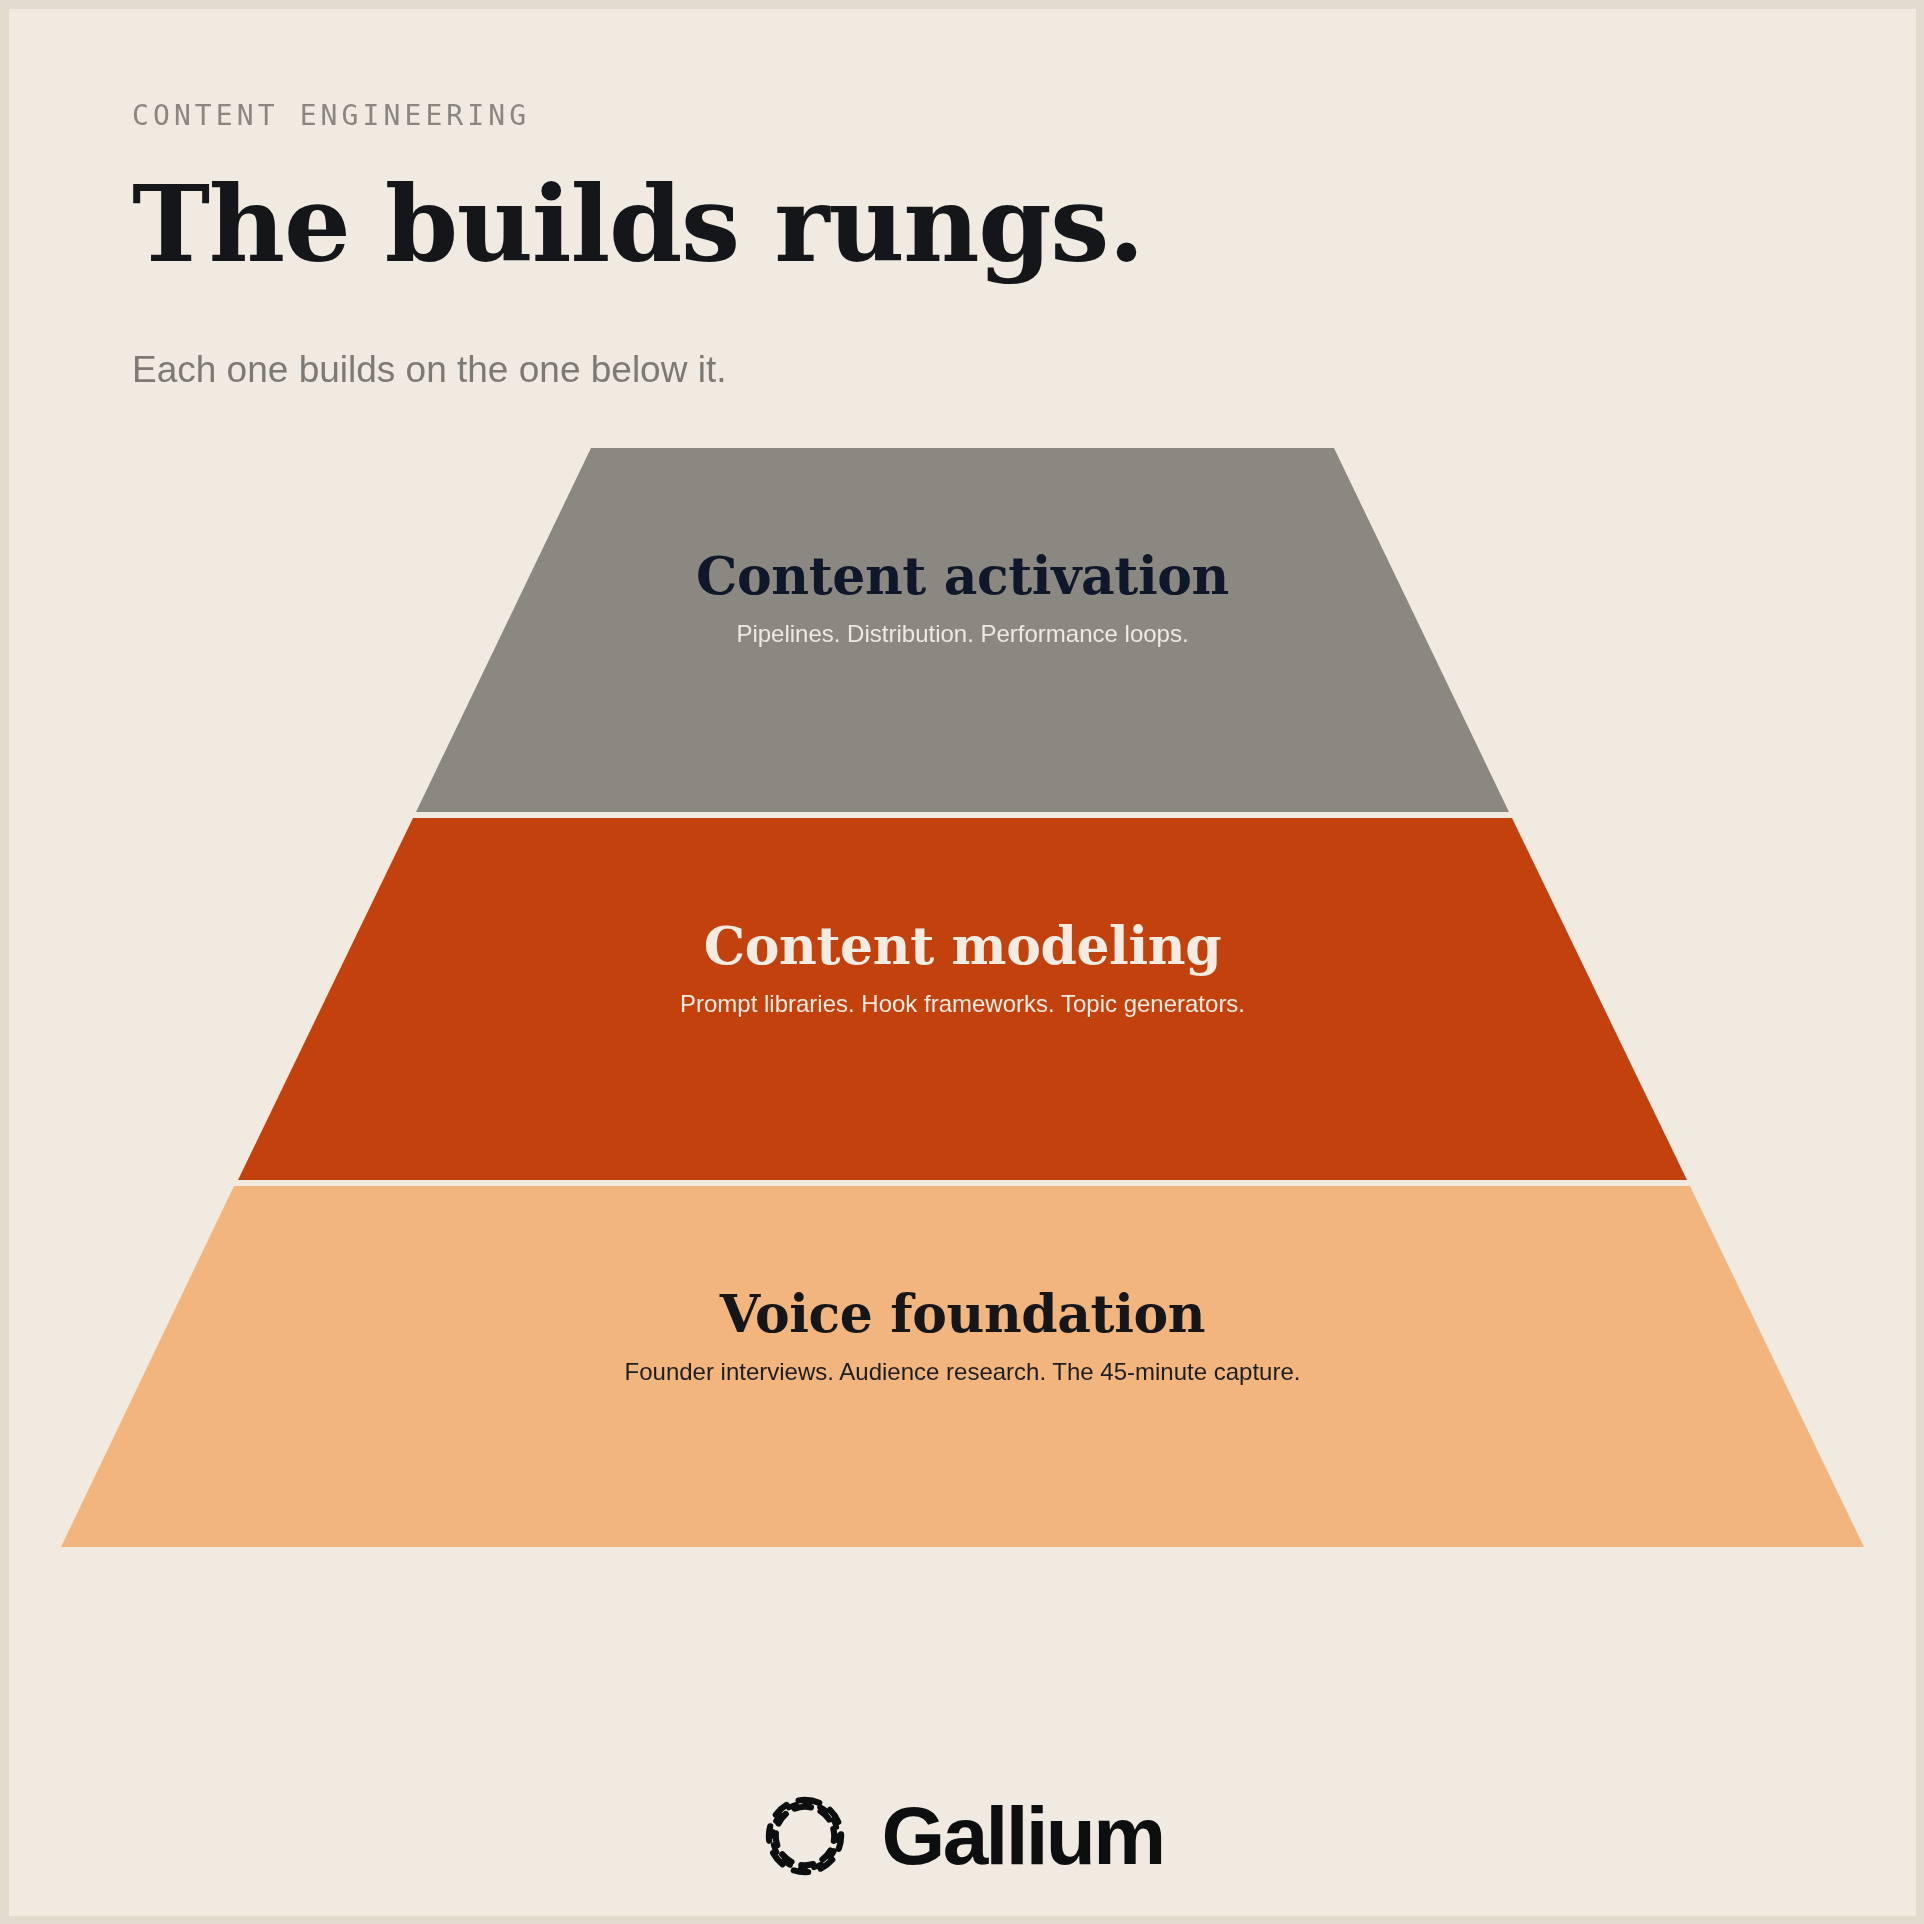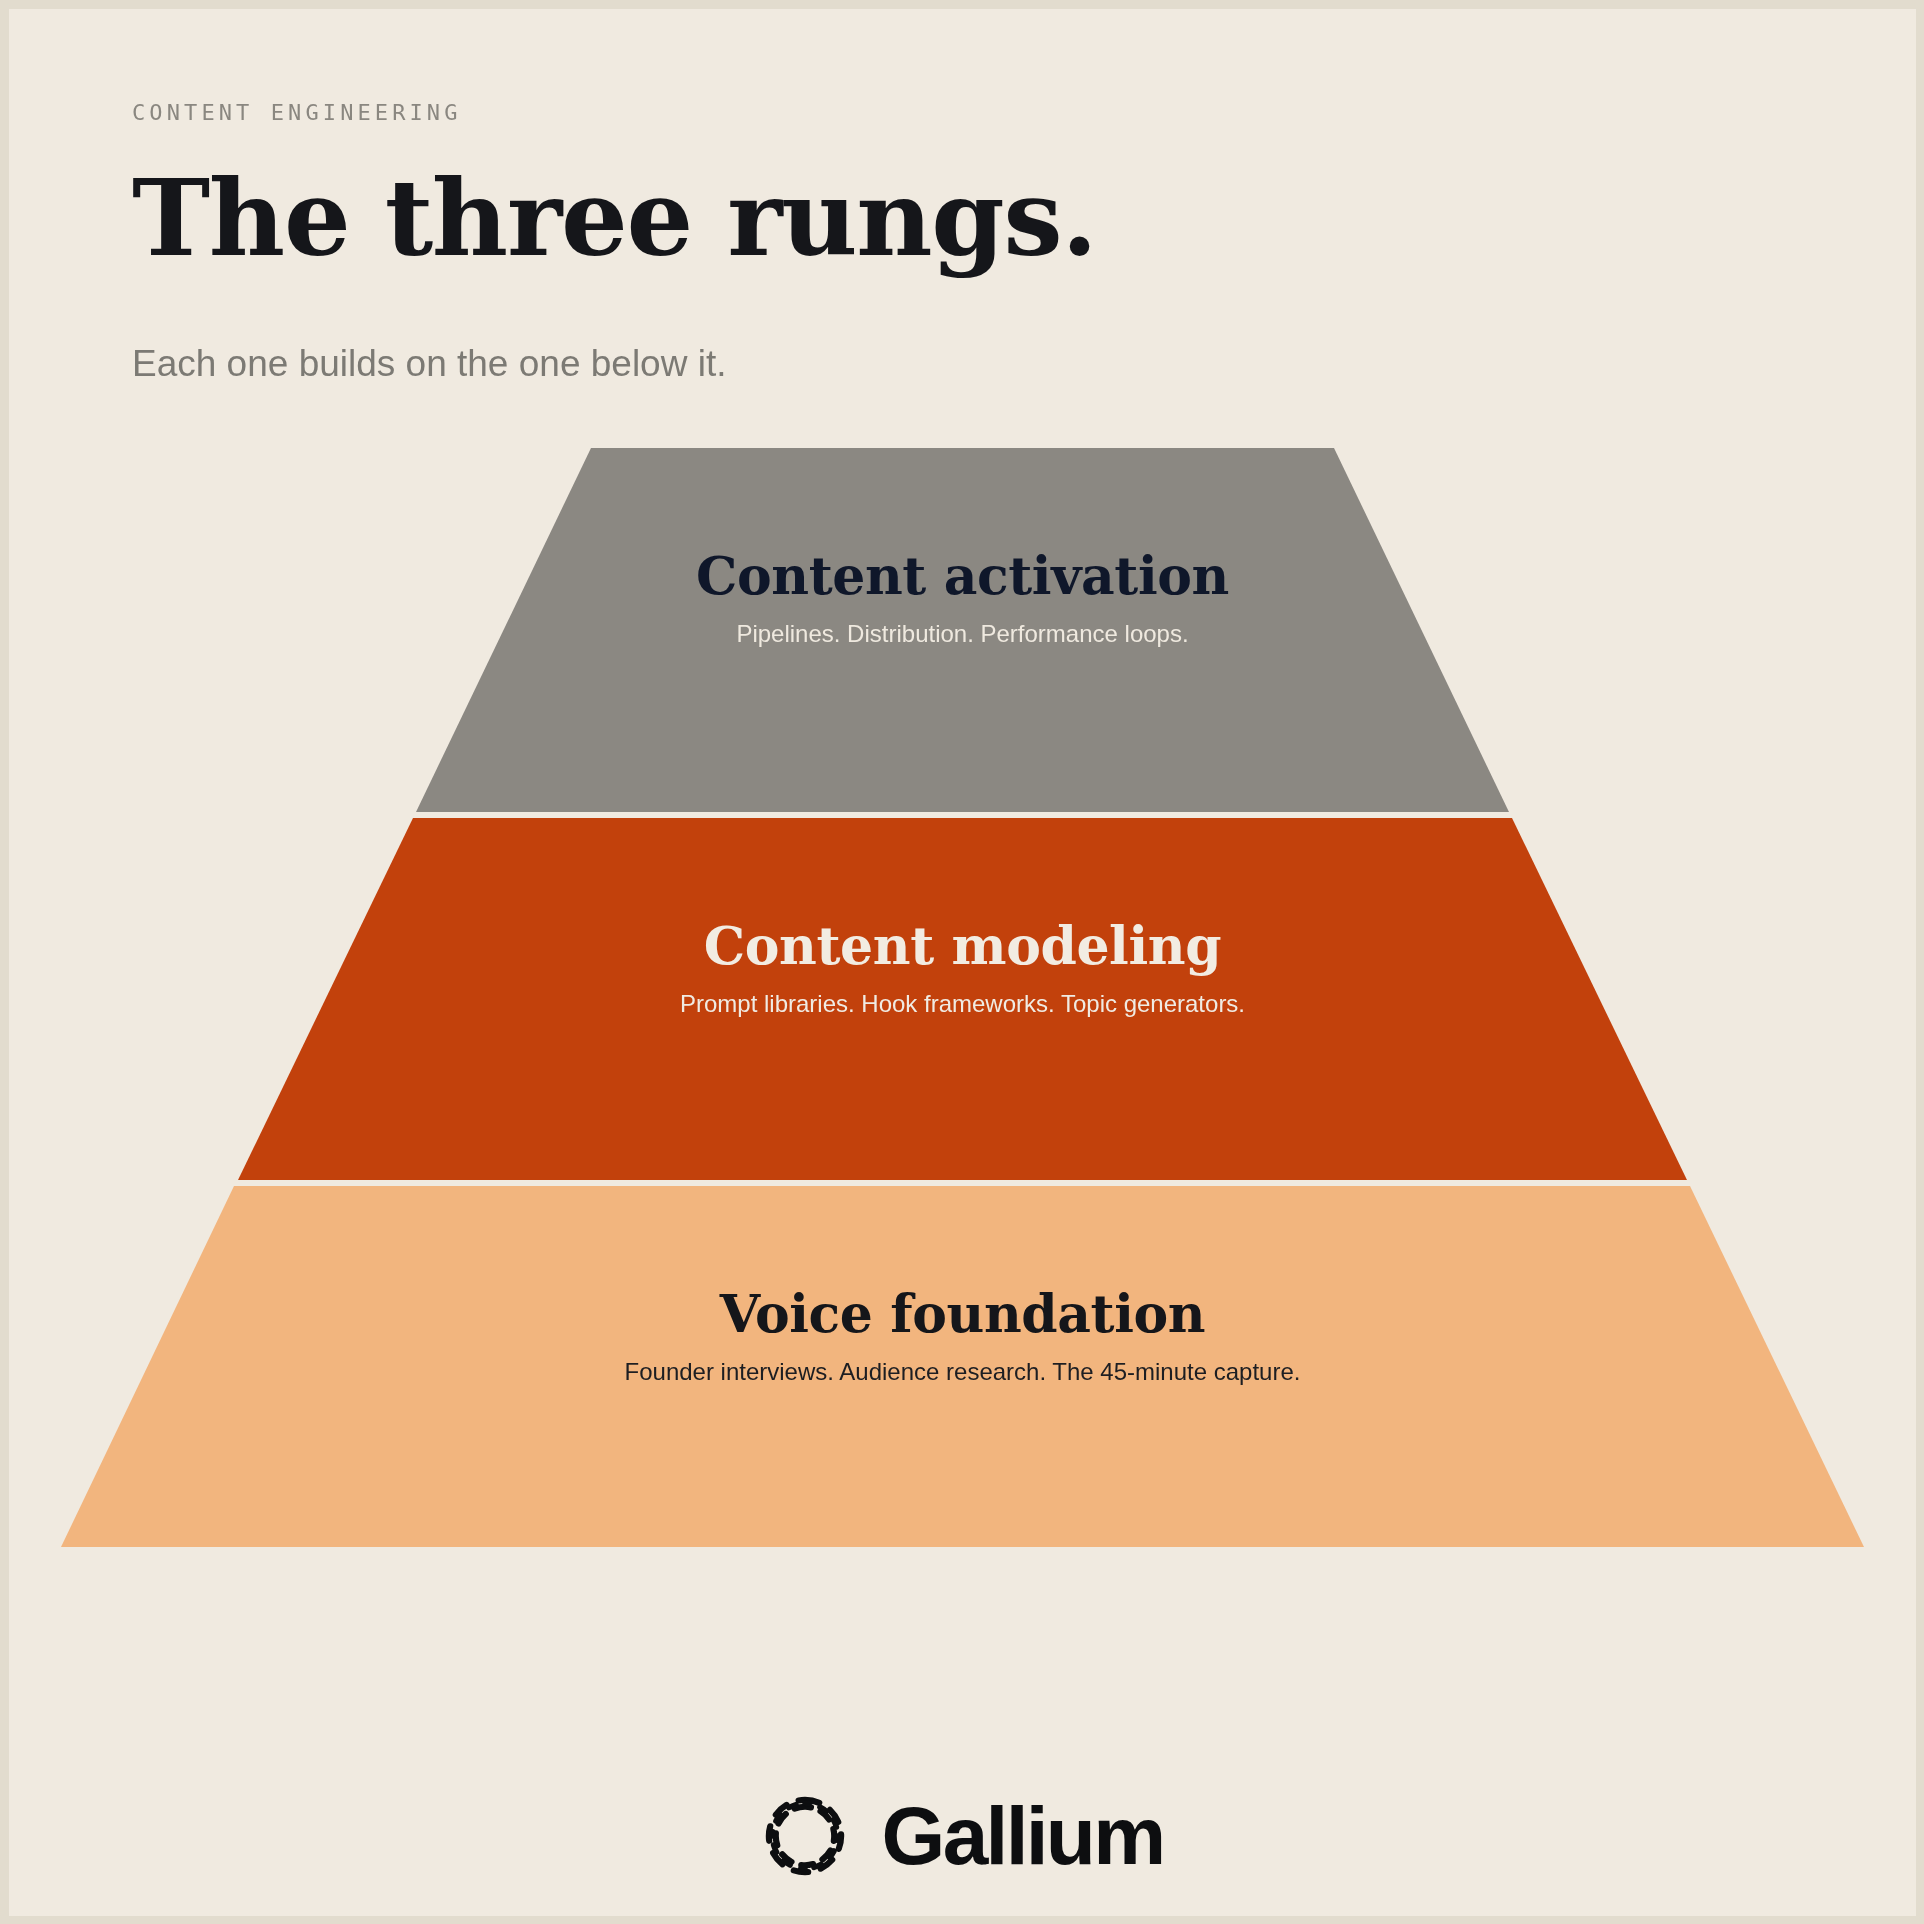--- a/index.html
+++ b/index.html
@@ -26,21 +26,21 @@
     width: 1907px;
     height: 1907px;
     background: #f0eae0;
   }
 
   
   #header { position: absolute; left: 132px; top: 102px; width: 1248px; }
 
   #eyebrow {
     font-family: "DejaVu Sans Mono", "Liberation Mono", monospace;
-    font-size: 22px;
+    font-size: 28px;
     letter-spacing: 4.1px;
     color: #8a8780;
     font-weight: 400;
     line-height: 1;
     white-space: nowrap;
   }
 
   #headline {
     margin-top: 41px;
     font-family: "DejaVu Serif", "Liberation Serif", serif;
@@ -161,21 +161,21 @@
   }
 </style>
 </head>
 <body>
 
 <div id="canvas">
   <div id="inner-surface"></div>
 
   <div id="header">
     <div id="eyebrow">CONTENT ENGINEERING</div>
-    <h1 id="headline">The three rungs.</h1>
+    <h1 id="headline">The builds rungs.</h1>
     <div id="subhead">Each one builds on the one below it.</div>
   </div>
 
   <div id="pyramid">
 
     <div class="tier" id="tier-activation">
       <div class="tier-title">Content activation</div>
       <div class="tier-sub">Pipelines. Distribution. Performance loops.</div>
     </div>
 

